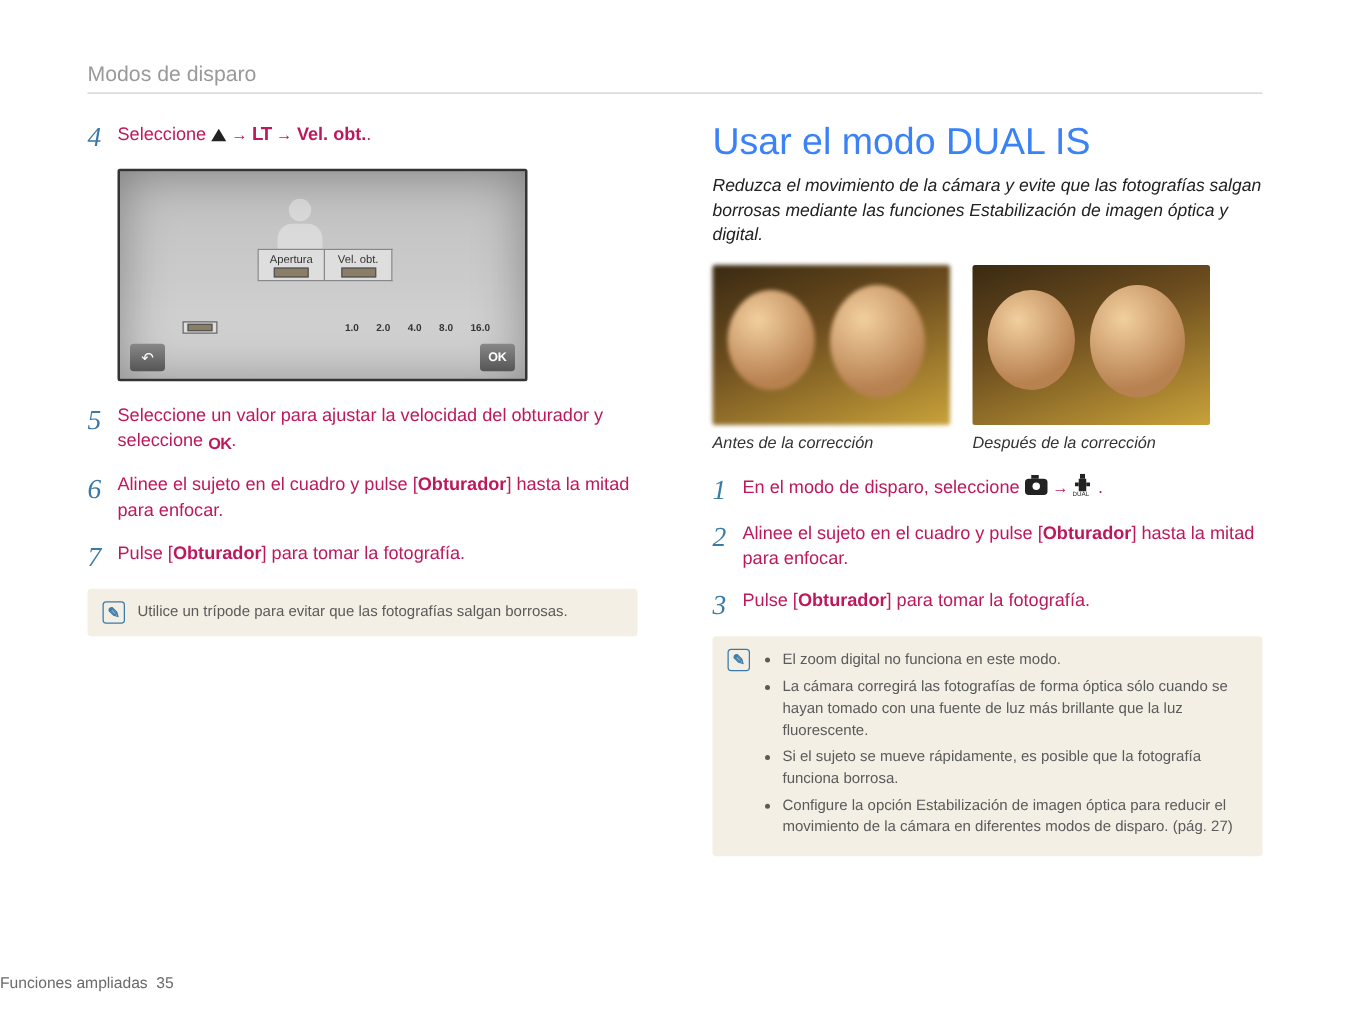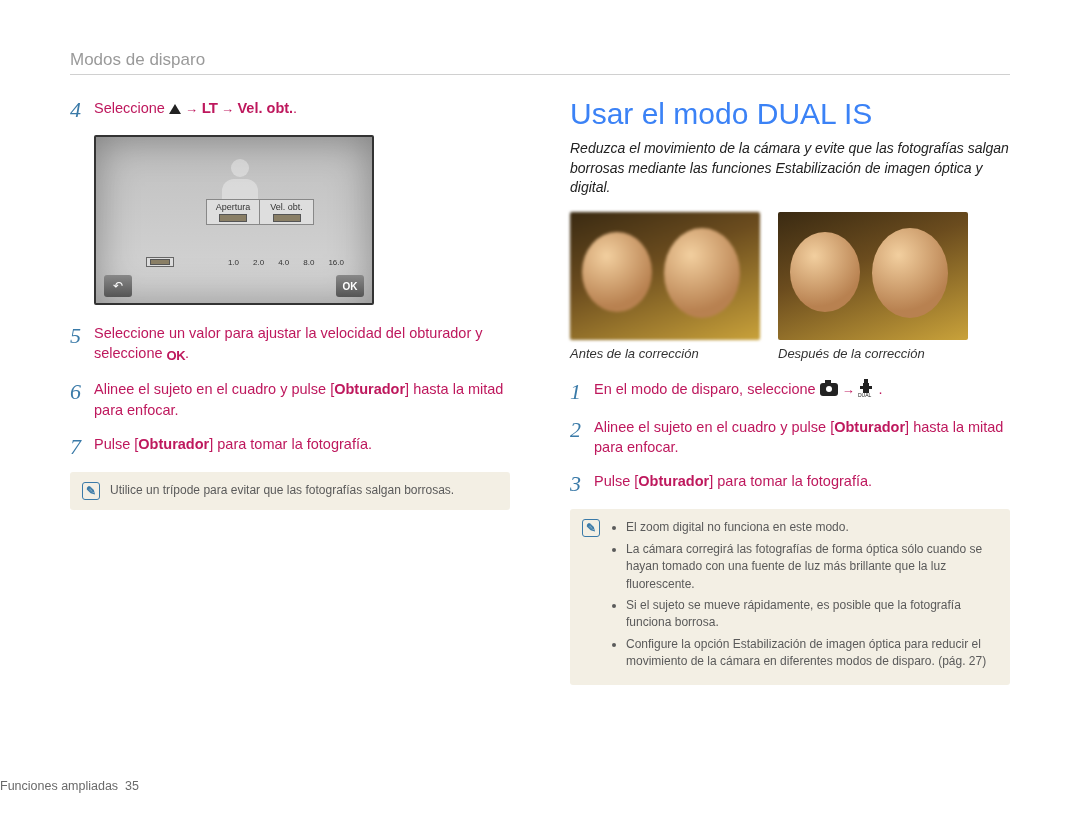--- a/index.html
+++ b/index.html
@@ -39,21 +39,21 @@
   .ok-label {
     display: inline-block;
     vertical-align: -2px;
     font-weight: bold;
     font-size: 13px;
     letter-spacing: -0.5px;
   }
   .lt-icon { font-weight: bold; font-size: 15px; letter-spacing: -1px; }
   .screen-container { margin: 10px 0 18px 24px; }
   .screen {
-    width: 280px; height: 170px;
+    width: 328px; height: 170px;
     border: 2px solid #333;
     background: linear-gradient(180deg,#bfbfbf 0%, #d6d6d6 100%);
     position: relative;
     border-radius: 2px;
   }
   .vignette { position:absolute; inset:0; box-shadow: inset 0 0 40px rgba(0,0,0,0.35); }
   .tab-box {
     position: absolute; top: 62px; left: 110px;
     display: flex;
   }
@@ -89,21 +89,21 @@
     background:#dcdcdc;
     border:1px solid #666;
     padding:1px 3px;
     display:flex;
     align-items:center;
   }
   .slider-left-chip .bar-auto {
     display:inline-block; width:20px; height:6px; background:#8a7f66; border:1px solid #555;
   }
   .slider-ticks { display:flex; gap:14px; }
-  .slider-ticks span { font-weight:normal; font-size:8px; }
+  .slider-ticks span { font-weight:bold; font-size:8px; }
   .screen-btn {
     position:absolute;
     bottom:6px;
     width:28px; height:22px;
     background: linear-gradient(#888,#555);
     border-radius:3px;
     color:#fff;
     font-size:12px;
     display:flex; align-items:center; justify-content:center;
   }

